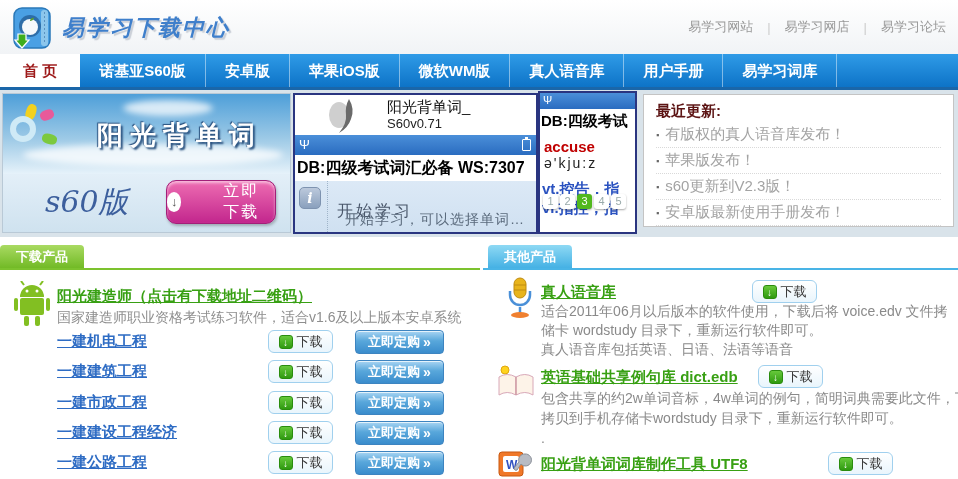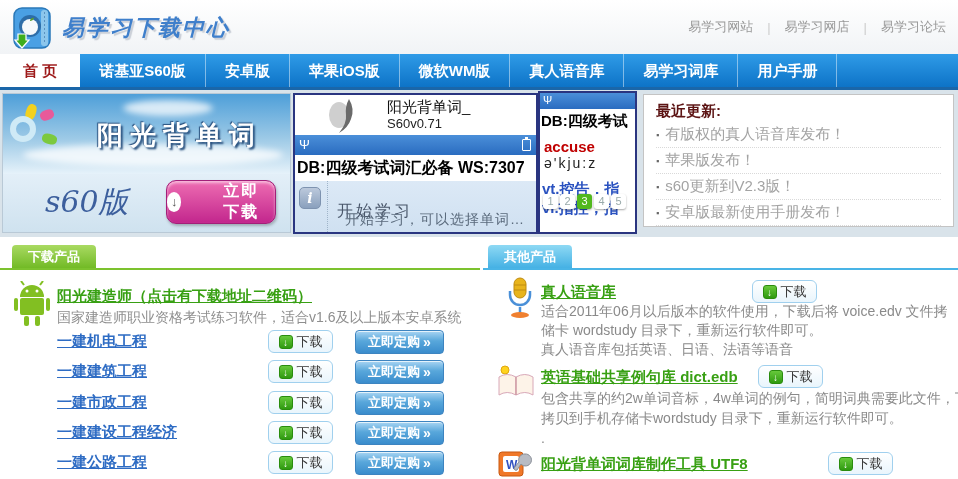--- a/index.html
+++ b/index.html
@@ -43,21 +43,21 @@
   .blob { position:absolute; border-radius:50%; }
   .banner-bottom { position:relative; height:58px; background:linear-gradient(#e3eff8,#cfe2ef); }
   .banner-edition { position:absolute; left:42px; top:8px; font-family:"DejaVu Serif", serif;
                     font-style:italic; font-size:30px; color:#3c5f9d; }
   .btn-pink { position:absolute; right:14px; top:6px; width:110px; height:44px;
               background:linear-gradient(#ee6db2,#c2268d); border:1px solid #a31f79;
               border-radius:10px; box-shadow:inset 0 2px 3px rgba(255,255,255,.55), 1px 2px 3px rgba(0,0,0,.25);
               display:flex; align-items:center; justify-content:center; gap:8px; cursor:pointer; }
   .btn-pink .circ { width:20px; height:20px; border-radius:50%; background:#fff; color:#555;
                     font-size:13px; font-weight:bold; text-align:center; line-height:20px; }
-  .btn-pink .lbl { color:#fff; font-size:16px; font-weight:bold; letter-spacing:2px;margin-left:34px; }
+  .btn-pink .lbl { color:#fff; font-size:16px; font-weight:normal; letter-spacing:2px;margin-left:34px; }
 
   
   .phone-mid { position:absolute; left:293px; top:3px; width:245px; height:141px;
                border:2px solid #2a3580; background:#fff; overflow:hidden; }
   .pm-top { position:relative; height:40px; background:#fff; }
   .pm-logo { position:absolute; left:28px; top:2px; }
   .pm-name { position:absolute; left:92px; top:3px; font-size:15px; color:#111; }
   .pm-ver  { position:absolute; left:92px; top:21px; font-size:13px; color:#222; }
   .pm-bar { position:relative; height:20px; background:linear-gradient(#4b8fd9,#2a6cc0);
             color:#fff; }
@@ -98,21 +98,21 @@
   .updates { position:absolute; left:643px; top:4px; width:311px; height:133px;
              background:#fff; border:1px solid #c4c4c4; padding:5px 12px 0 12px; }
   .updates-title { font-size:15px; font-weight:bold; color:#5c1414; line-height:22px; }
   .update-item { display:flex; align-items:center; gap:6px; height:26px;
                  border-bottom:1px dotted #d9d9d9; font-size:15px; color:#a3a3a3; cursor:pointer; }
   .update-item .bullet { font-size:9px; color:#666; }
 
   
   .tab { position:absolute; height:23px; line-height:23px; padding:0 16px; border-radius:4px 4px 0 0;
          color:#fff; font-size:13px; font-weight:bold; text-align:center; cursor:pointer; }
-  .tab-green { left:12px; top:245px; background:linear-gradient(#a9da62,#72ba26); }
+  .tab-green { left:0; top:245px; background:linear-gradient(#a9da62,#72ba26); }
   .ul-green { position:absolute; left:0; top:268px; width:480px; height:2px; background:#7cc22e; }
   .tab-blue { left:488px; top:245px; background:linear-gradient(#8ed9f4,#45b1e4); }
   .ul-blue { position:absolute; left:483px; top:268px; width:475px; height:2px; background:#49b4e6; }
 
   
   .android-icon { position:absolute; left:12px; top:281px; }
   .feat-title { position:absolute; left:57px; top:287px; font-size:15px; font-weight:bold;
                 color:#38a013; text-decoration:underline; cursor:pointer; white-space:nowrap; }
   .feat-desc { position:absolute; left:57px; top:309px; font-size:14px; color:#8e8e8e; white-space:nowrap; }
   .dl-row { position:absolute; left:0; width:480px; height:30px; }
@@ -163,22 +163,22 @@
     </div>
   </div>
 
   <div class="nav">
     <div class="nav-item active">首 页</div>
     <div class="nav-item">诺基亚S60版</div>
     <div class="nav-item">安卓版</div>
     <div class="nav-item">苹果iOS版</div>
     <div class="nav-item">微软WM版</div>
     <div class="nav-item">真人语音库</div>
+    <div class="nav-item">用户手册</div>
     <div class="nav-item">易学习词库</div>
-    <div class="nav-item">用户手册</div>
   </div>
 
   <div class="hero">
 
     <div class="banner">
       <div class="banner-sky">
         <div class="cloud" style="left:120px;top:6px;width:90px;height:16px;"></div>
         <div class="cloud" style="left:20px;top:50px;width:260px;height:22px;"></div>
         <div class="banner-logo">
           <div class="blob" style="left:18px;top:0;width:10px;height:16px;background:#f2d11f;transform:rotate(18deg);border-radius:40%;"></div>

